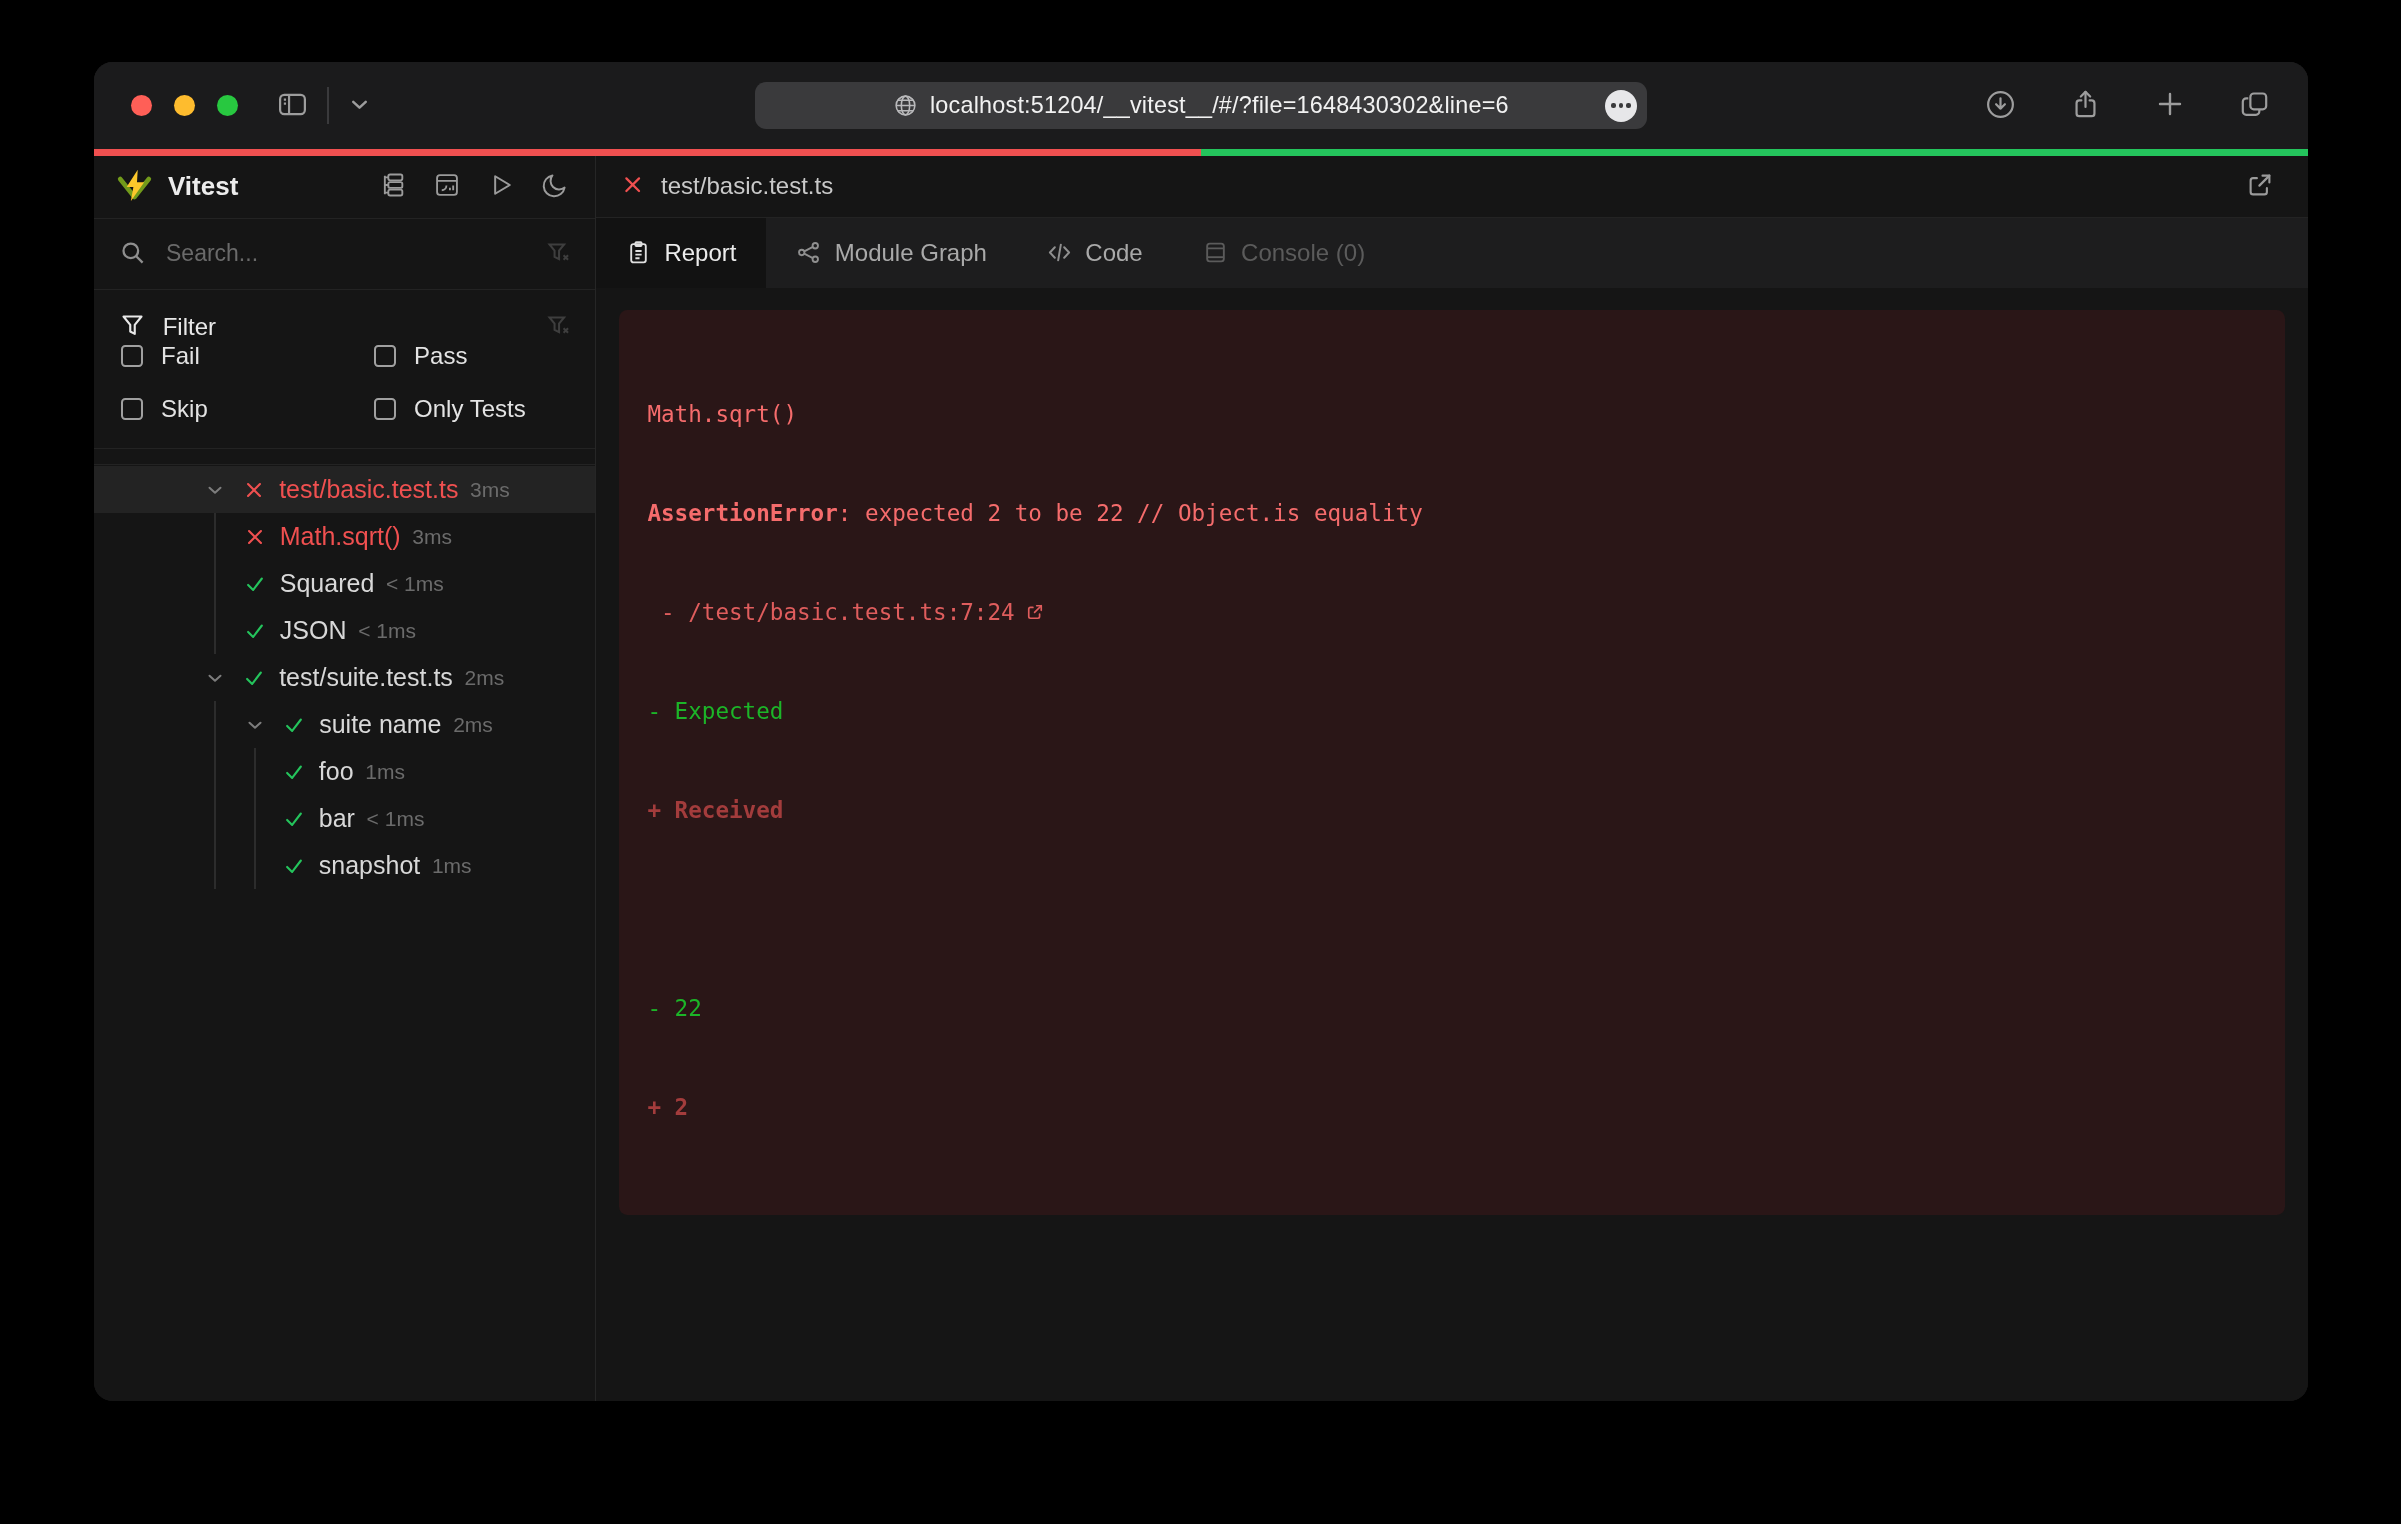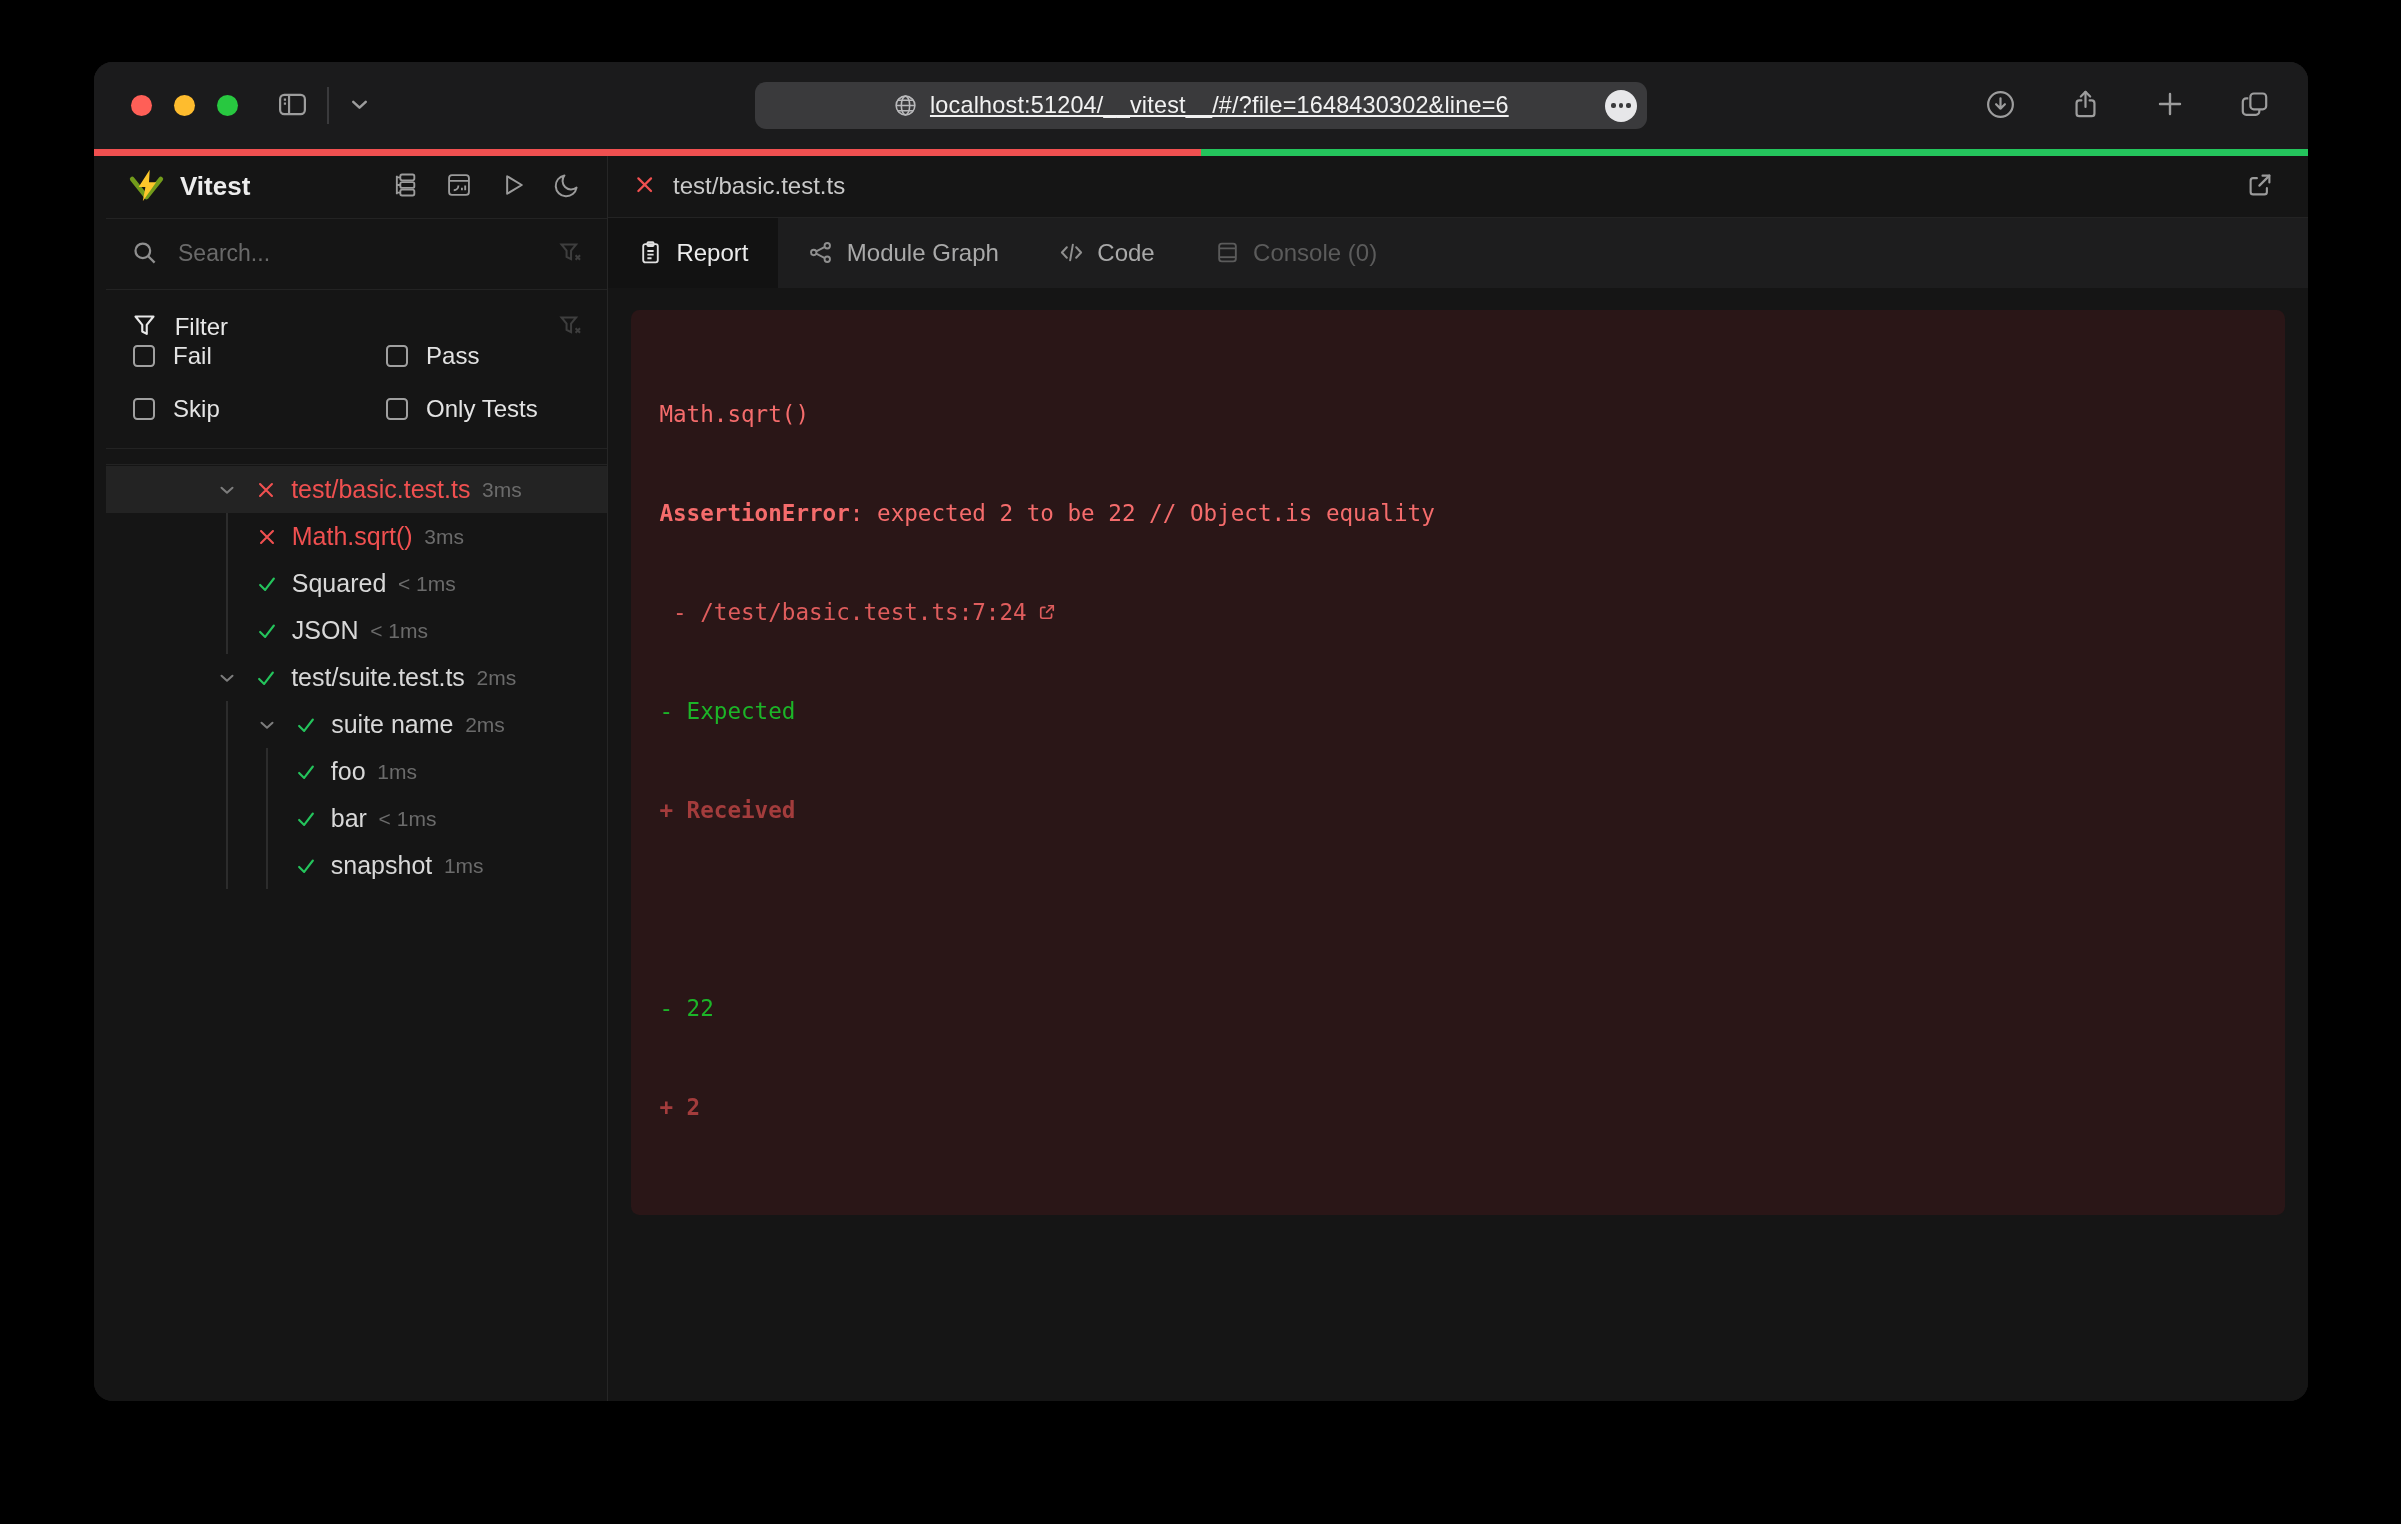--- a/index.html
+++ b/index.html
@@ -11,35 +11,35 @@
 
   
   .titlebar { height:87px; flex:0 0 auto; display:flex; align-items:center; padding:0 37px; position:relative; background:#1b1b1c; }
   .traffic { display:flex; gap:22px; align-items:center; }
   .light { width:21px; height:21px; border-radius:50%; display:inline-block; }
   .tb-group { display:flex; align-items:center; margin-left:38px; color:#9d9d9d; }
   .tb-btn { background:none; border:none; color:#9d9d9d; display:flex; align-items:center; justify-content:center; padding:0; cursor:default; }
   .tb-divider { width:1.7px; height:37px; background:#3a3a3c; margin:0 18.4px; }
   .urlbar { position:absolute; left:50%; transform:translateX(-50%); width:892px; height:47px;
     background:#3a3a3c; border-radius:11px; display:flex; align-items:center; justify-content:center; gap:11.7px; }
-  .urlbar .url-text { color:#f2f2f2; font-size:23.4px; letter-spacing:0.2px;text-decoration:underline; }
+  .urlbar .url-text { color:#f2f2f2; font-size:23.4px; letter-spacing:0.2px; }
   .url-globe { color:#b9b9bb; display:flex; }
   .url-more { position:absolute; right:10px; top:50%; transform:translateY(-50%); width:32px; height:32px;
     border-radius:50%; background:#e7e7e9; border:none; display:flex; align-items:center; justify-content:center; gap:3.3px; }
   .url-more i { width:4.2px; height:4.2px; border-radius:50%; background:#3a3a3c; }
   .tb-right { margin-left:auto; display:flex; align-items:center; gap:52px; color:#9d9d9d; }
 
   
   .progressbar { height:6.7px; flex:0 0 auto; display:flex; background:#222; }
   .progressbar span { height:100%; display:block; }
   .p-fail { background:var(--fail,#ef4444); }
   .p-pass { background:var(--pass,#22c55e); flex:1; }
 
   
-  .app { flex:1; display:flex; min-height:0; background:#151515;padding-left:12px; }
+  .app { flex:1; display:flex; min-height:0; background:#151515; }
   .sidebar { width:502px; flex:0 0 auto; border-right:1.7px solid #262626; display:flex; flex-direction:column; min-height:0; }
   .main { flex:1; display:flex; flex-direction:column; min-width:0; }
 
   
   .side-header { height:62px; flex:0 0 auto; display:flex; align-items:center; padding:0 22px; }
   .app-title { font-size:26px; font-weight:600; color:#ececec; margin-left:15px; }
   .side-actions { margin-left:auto; display:flex; align-items:center; gap:16.7px; }
   .icon-btn { background:none; border:none; color:#9b9b9b; display:flex; align-items:center; justify-content:center; width:37px; height:37px; padding:0; }
 
   

